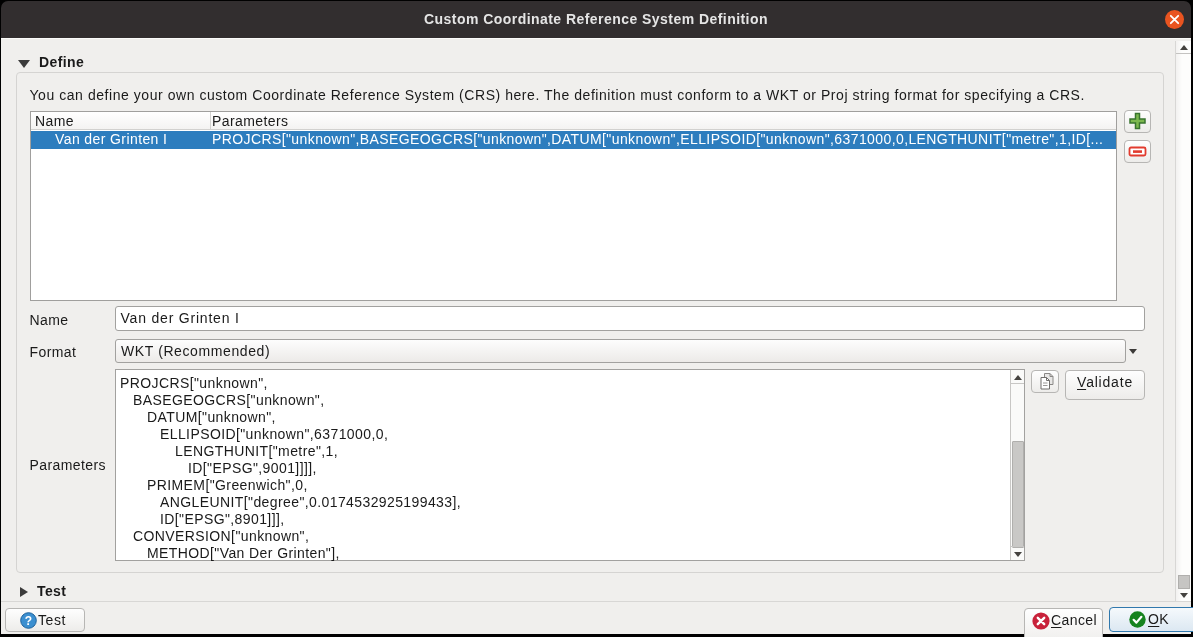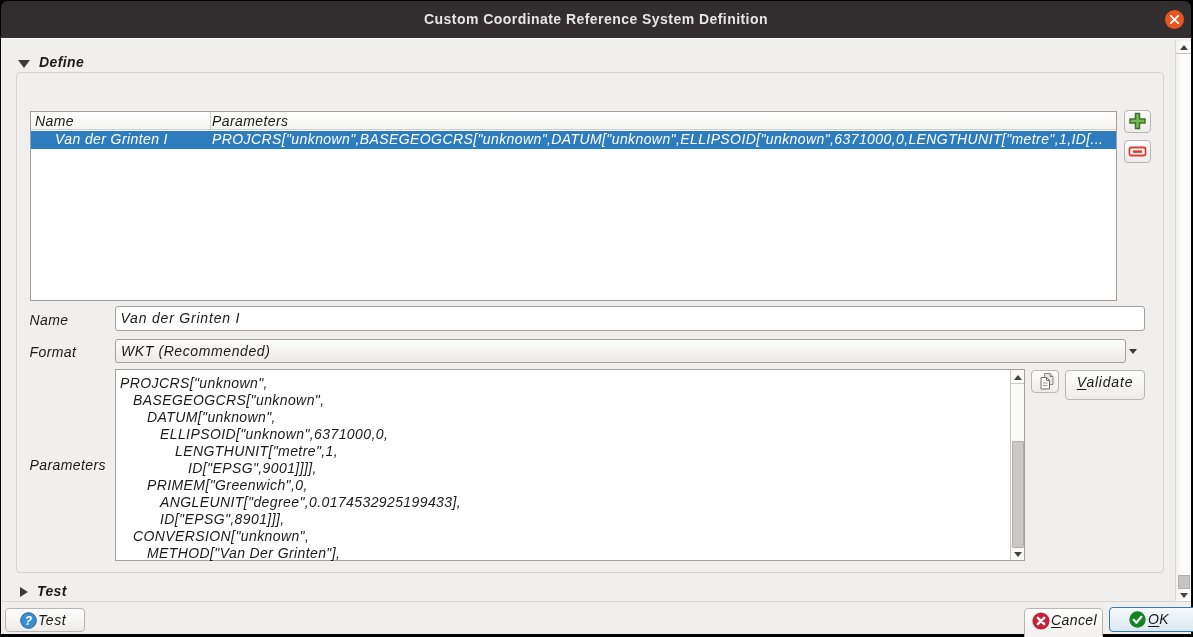--- a/index.html
+++ b/index.html
@@ -2,21 +2,21 @@
 <html><head>
 <meta charset="utf-8">
 <style>
   * { margin:0; padding:0; box-sizing:border-box; }
   html,body { width:1193px; height:637px; overflow:hidden; background:#000; }
   body { font-family:"Liberation Sans", sans-serif; font-size:14px; letter-spacing:0.4px; color:#1a1a1a; }
   #win { position:absolute; left:0; top:0; width:1193px; height:637px; }
   #titlebar { position:absolute; left:1px; top:1px; width:1190px; height:37px; background:#322e2f; border-radius:7px 7px 0 0; }
   #title { position:absolute; left:0; right:0; top:10px; text-align:center; color:#e5e5e5; font-weight:bold; letter-spacing:0.45px; }
   #closebtn { position:absolute; left:1164px; top:9px; width:19px; height:19px; border-radius:50%; background:#e95420; }
-  #content { position:absolute; left:1px; top:38px; width:1190px; height:596px; background:#f0efed; border-top:1px solid #fbfbfa;font-style:italic; }
+  #content { position:absolute; left:1px; top:38px; width:1190px; height:596px; background:#f0efed; border-top:1px solid #fbfbfa; }
   
   #grpframe { position:absolute; left:15px; top:33px; width:1148px; height:501px; border:1px solid #d5d4d2; border-radius:4px; }
   .tri-down { width:0; height:0; border-left:6px solid transparent; border-right:6px solid transparent; border-top:8.5px solid #3b3b3b; }
   .tri-right { width:0; height:0; border-top:5px solid transparent; border-bottom:5px solid transparent; border-left:8.5px solid #3b3b3b; }
   #define-tri { position:absolute; left:16.5px; top:20.5px; }
   #define-lbl { position:absolute; left:38px; top:14.5px; font-weight:bold; }
   #desc { position:absolute; left:28.5px; top:48px; letter-spacing:0.55px; }
   
   #tbl { position:absolute; left:29px; top:72px; width:1087px; height:190px; background:#fff; border:1px solid #a09f9d; }
   #tbl-hdr { position:absolute; left:0; top:0; width:100%; height:18px; background:linear-gradient(#ffffff,#f4f3f2); border-bottom:1px solid #d2d1cf; }
@@ -66,20 +66,21 @@
     <div id="closebtn">
       <svg width="19" height="19" viewBox="0 0 19 19">
           <path d="M5.8 5.8 L13.2 13.2 M13.2 5.8 L5.8 13.2" stroke="#fff" stroke-width="1.8" stroke-linecap="round"></path>
         </svg>
     </div>
   </div>
   <div id="content">
     <div id="grpframe"></div>
     <div id="define-tri" class="tri-down"></div>
     <div id="define-lbl">Define</div>
+    <div id="desc">You can define your own custom Coordinate Reference System (CRS) here. The definition must conform to a WKT or Proj string format for specifying a CRS.</div>
     <div id="tbl">
       <div id="tbl-hdr">
         <span class="hc1">Name</span>
           <span class="hc2">Parameters</span>
         <span class="hdiv"></span>
       </div>
       <div id="tbl-row">
         <span class="c1">Van der Grinten I</span>
         <span class="c2">PROJCRS["unknown",BASEGEOGCRS["unknown",DATUM["unknown",ELLIPSOID["unknown",6371000,0,LENGTHUNIT["metre",1,ID[...</span>
       </div>

